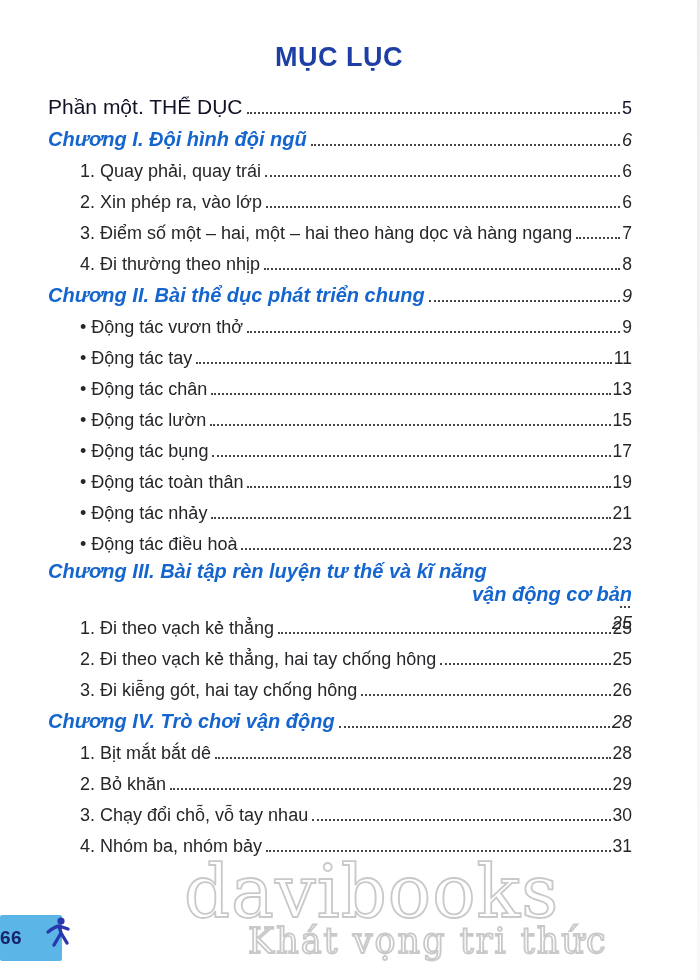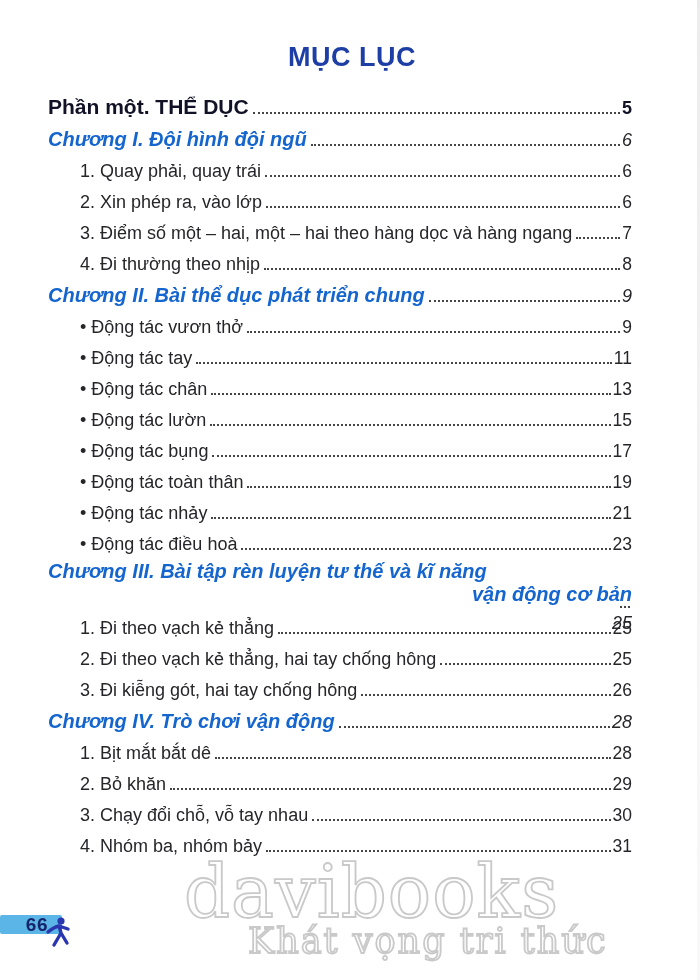--- a/index.html
+++ b/index.html
@@ -10,47 +10,46 @@
   }
   
   body::after{
     content:"";position:absolute;right:0;top:0;width:3px;height:100%;
     background:linear-gradient(to bottom,#dcdcdc,#f4f4f4);opacity:.55;pointer-events:none;
   }
   .page-title{
     position:absolute;top:42px;left:0;width:678px;text-align:center;
     font-size:27px;font-weight:bold;letter-spacing:.5px;
     color:var(--title-blue,#1d3ea4);
-    padding-left:13px;
   }
   .toc{position:absolute;top:86px;left:48px;width:584px;}
   .row{
     display:flex;align-items:flex-end;height:31px;
     font-size:18px;color:var(--text-dark,#26262a);
   }
   .row .label{white-space:nowrap;}
   .row .dots{
     flex:1;min-width:10px;
     border-bottom:2px dotted var(--dots-gray,#454545);
     margin:0 2px 5px 4px;
   }
   .row .pg{white-space:nowrap;font-size:17.5px;}
-  .row.part{height:33px;font-size:21px;font-weight:bold;color:var(--part-navy,#121226);}
+  .row.part{height:33px;font-size:21px;font-weight:normal;color:var(--part-navy,#121226);}
   .row.part .pg{font-size:18px;}
   .row.chapter{height:32px;font-size:20px;font-weight:bold;color:var(--chapter-blue,#1565cf);font-style:italic;}
   .row.chapter .pg{font-size:18px;color:var(--text-dark,#26262a);font-weight:normal;}
   .row.item,.row.bullet{padding-left:32px;text-align:center;}
   .row.line1{height:28px;}
   .row.line2{height:25px;padding-left:72px;flex-direction:column;}
   .row.line2 .pg{font-size:18px;color:var(--text-dark,#26262a);font-weight:normal;}
 
   .badge{
-    position:absolute;left:0;top:915px;width:62px;height:19px;
+    position:absolute;left:0;top:915px;width:62px;height:46px;
     background:var(--badge-blue,#5bb5e6);border-radius:2px;
-    display:flex;align-items:center;justify-content:flex-end;
+    display:flex;align-items:center;
   }
   .badge .num{
     font-size:19px;font-weight:bold;color:var(--badge-navy,#16246b);
     margin-right:14px;letter-spacing:.5px;
   }
   .badge .athlete{position:absolute;left:44px;top:-1px;width:28px;height:34px;}
 
   .wm1,.wm2{
     position:absolute;pointer-events:none;
     font-family:"DejaVu Serif",serif;color:#dedede;line-height:1;

